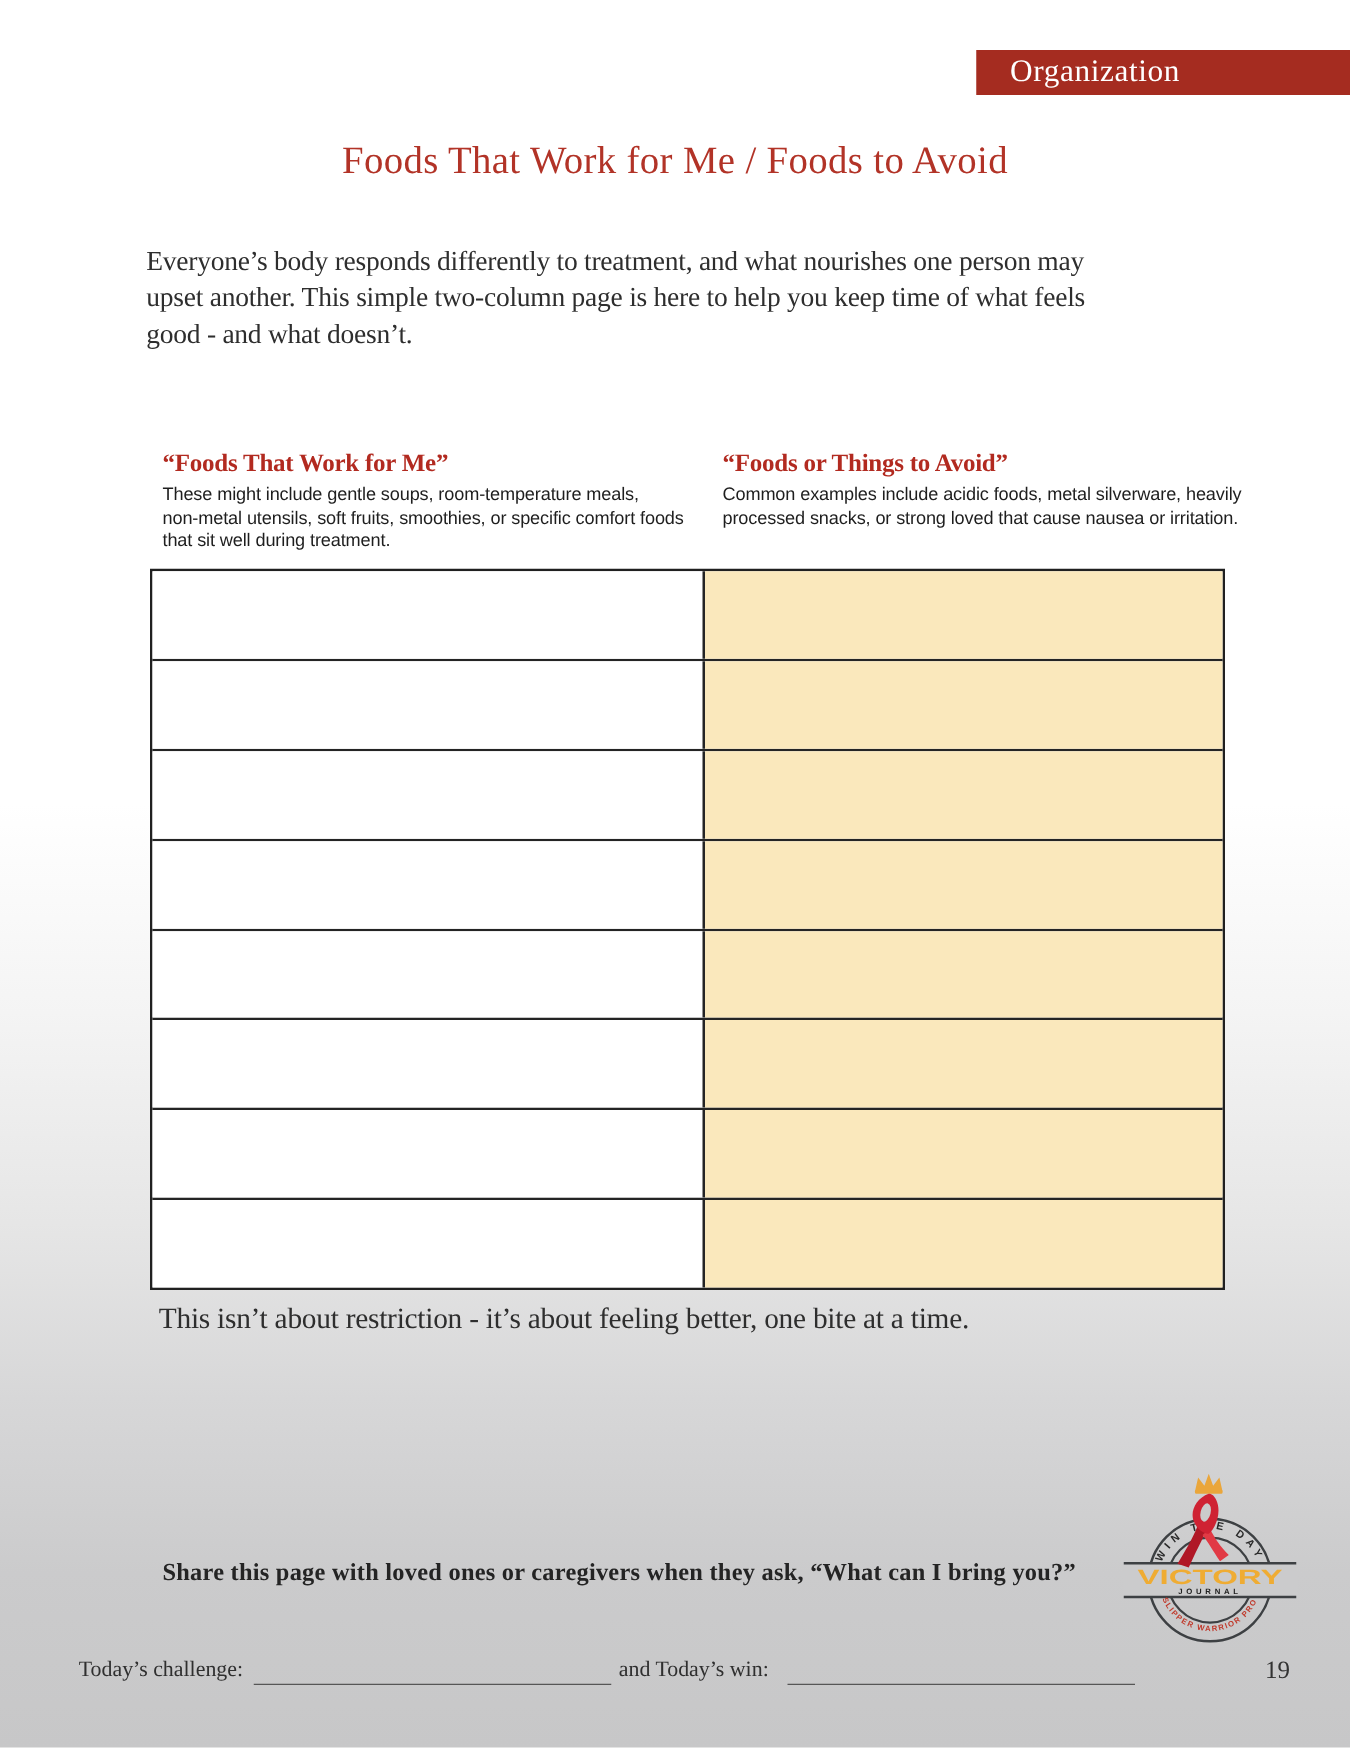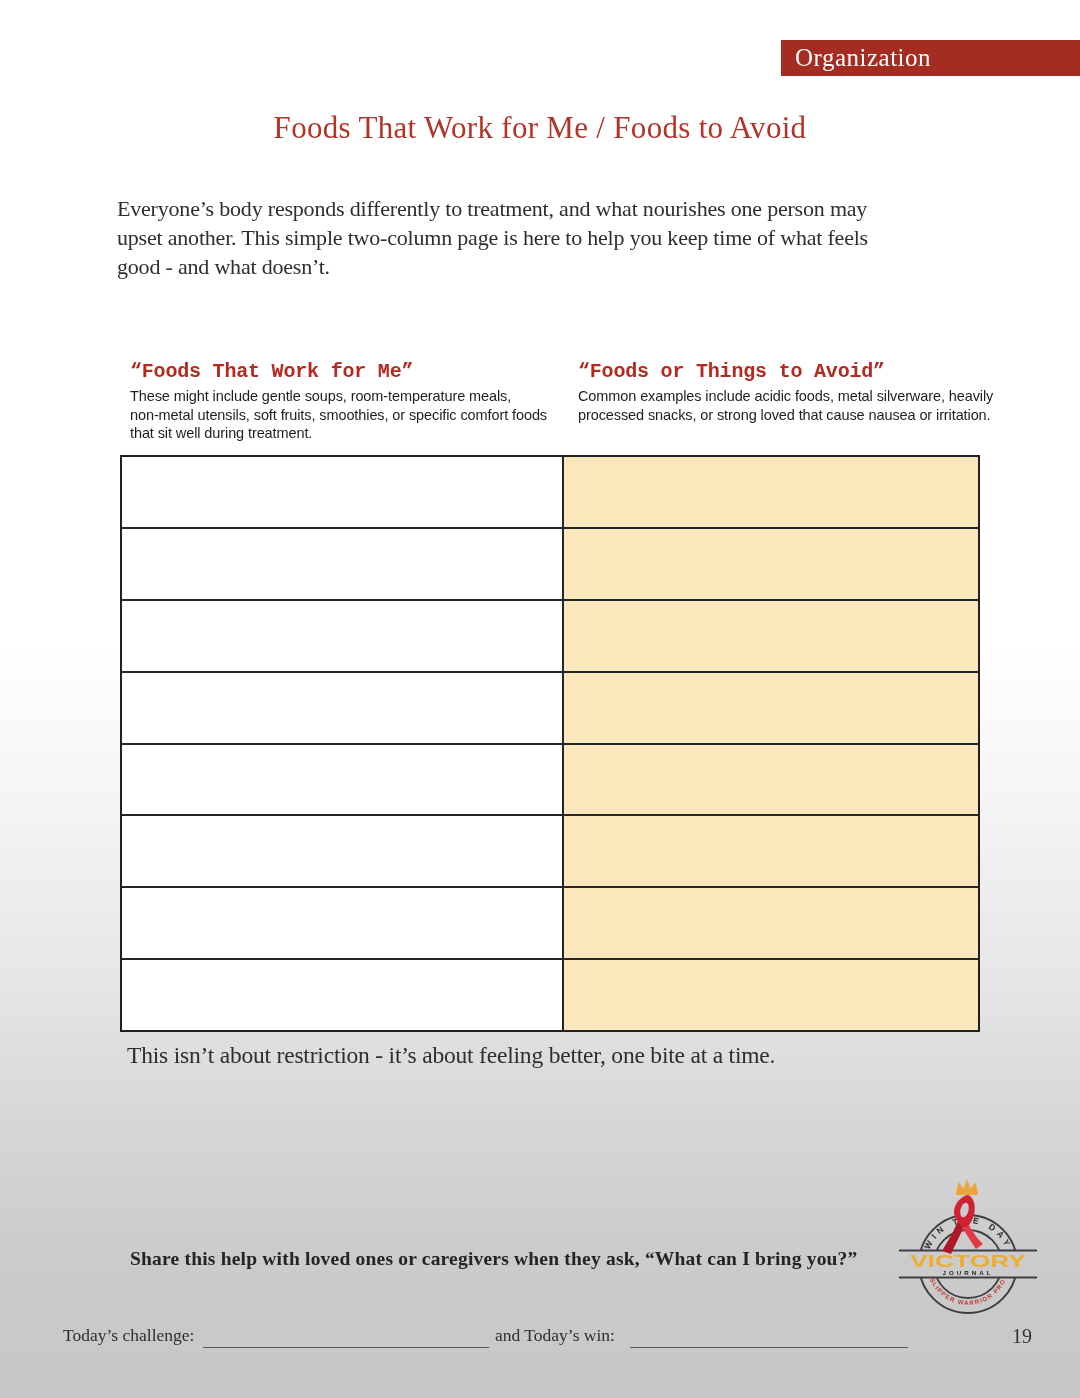--- a/index.html
+++ b/index.html
@@ -9,35 +9,35 @@
     overflow:hidden;
     font-family:"Liberation Serif", serif;
     background:linear-gradient(180deg,
       #ffffff 0%, #ffffff 46%,
       #f4f4f4 58%, #e6e6e6 70%,
       #d7d7d8 80%, #cbcbcc 90%, #c7c7c8 100%);
   }
   .banner{
     position:absolute;top:40px;left:781px;right:0;height:36px;
     background:#a52c20;color:#ffffff;
-    font-size:25px;line-height:35px;padding-left:14px;
+    font-size:25px;line-height:35px;padding-left:27px;
     letter-spacing:0.5px;box-sizing:border-box;
   }
   .title{
     position:absolute;top:110px;left:0;width:100%;
     text-align:center;font-size:31px;color:#b23327;letter-spacing:0.3px;
   }
   .intro{
     position:absolute;top:194px;left:117px;
     font-size:22px;line-height:29px;color:#2e2e2e;letter-spacing:-0.2px;
   }
   .intro div{white-space:nowrap;}
   .colhead{
     position:absolute;top:360px;
-    font-family:Liberation Mono, monospace;
+    font-family:Liberation Serif, serif;
     font-weight:bold;font-size:20px;color:#b22a20;letter-spacing:-0.2px;
   }
   .colhead.left{left:130px;}
   .colhead.right{left:578px;}
   .coldesc{
     position:absolute;top:387px;
     font-family:"Liberation Sans", sans-serif;
     font-size:14.5px;line-height:18.5px;color:#1e1e1e;letter-spacing:-0.1px;
   }
   .coldesc.left{left:130px;}
@@ -138,21 +138,21 @@
         <div class="tcell-right" style="background: rgb(250, 232, 188);"></div>
       </div>
       <div class="trow">
         <div class="tcell-left" style="background: rgb(255, 255, 255);"></div>
         <div class="tcell-right" style="background: rgb(250, 232, 188);"></div>
       </div>
     </div>
 
   <div class="caption">This isn’t about restriction - it’s about feeling better, one bite at a time.</div>
 
-  <div class="share">Share this help with loved ones or caregivers when they ask, “What can I bring you?”</div>
+  <div class="share">Share this page with loved ones or caregivers when they ask, “What can I bring you?”</div>
 
   <div class="logo">
     <svg viewBox="0 0 140 150" width="140" height="150">
       <circle cx="70" cy="89" r="49" fill="none" stroke="#3d4043" stroke-width="2"></circle>
       <circle cx="70" cy="89" r="34" fill="none" stroke="#3d4043" stroke-width="1.8"></circle>
       <rect x="0" y="76" width="140" height="26" fill="#cbcbcc"></rect>
       <line x1="1" y1="75.5" x2="139" y2="75.5" stroke="#3d4043" stroke-width="2"></line>
       <line x1="1" y1="102.5" x2="139" y2="102.5" stroke="#3d4043" stroke-width="2"></line>
       <defs>
         <path id="arcTop" d="M 31.5 75 A 41 41 0 0 1 108.5 75"></path>

